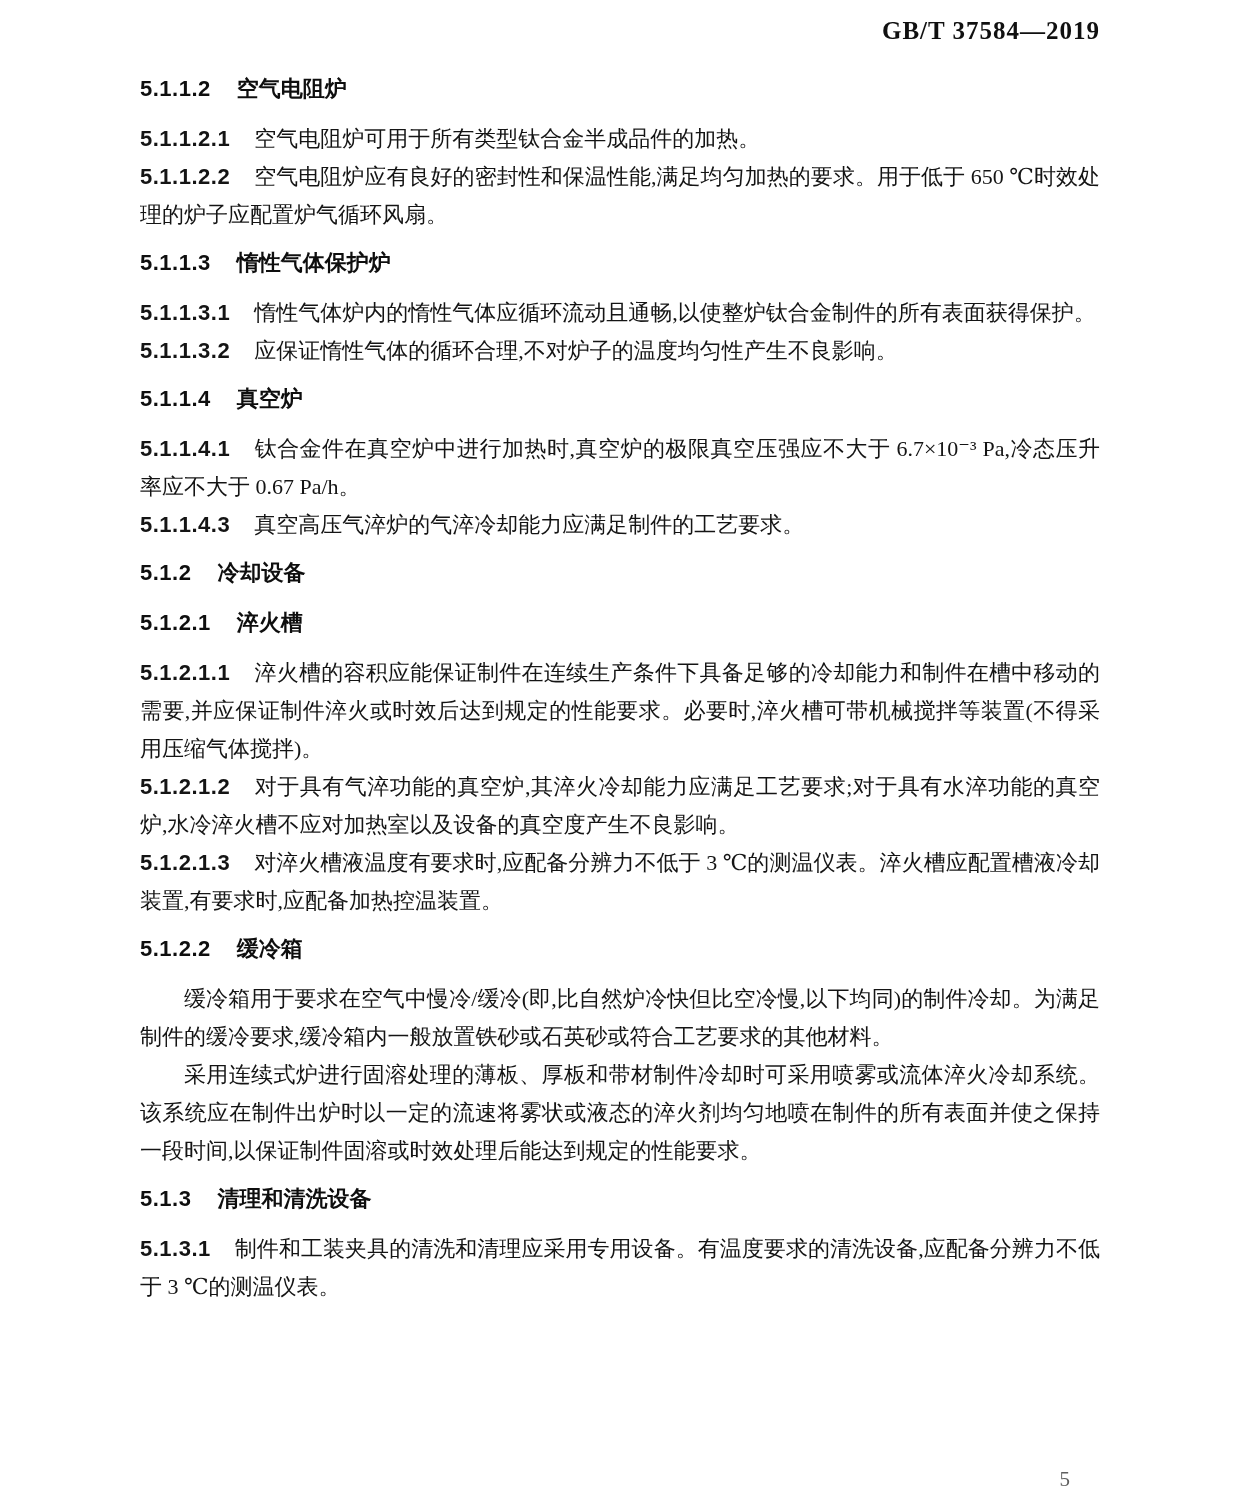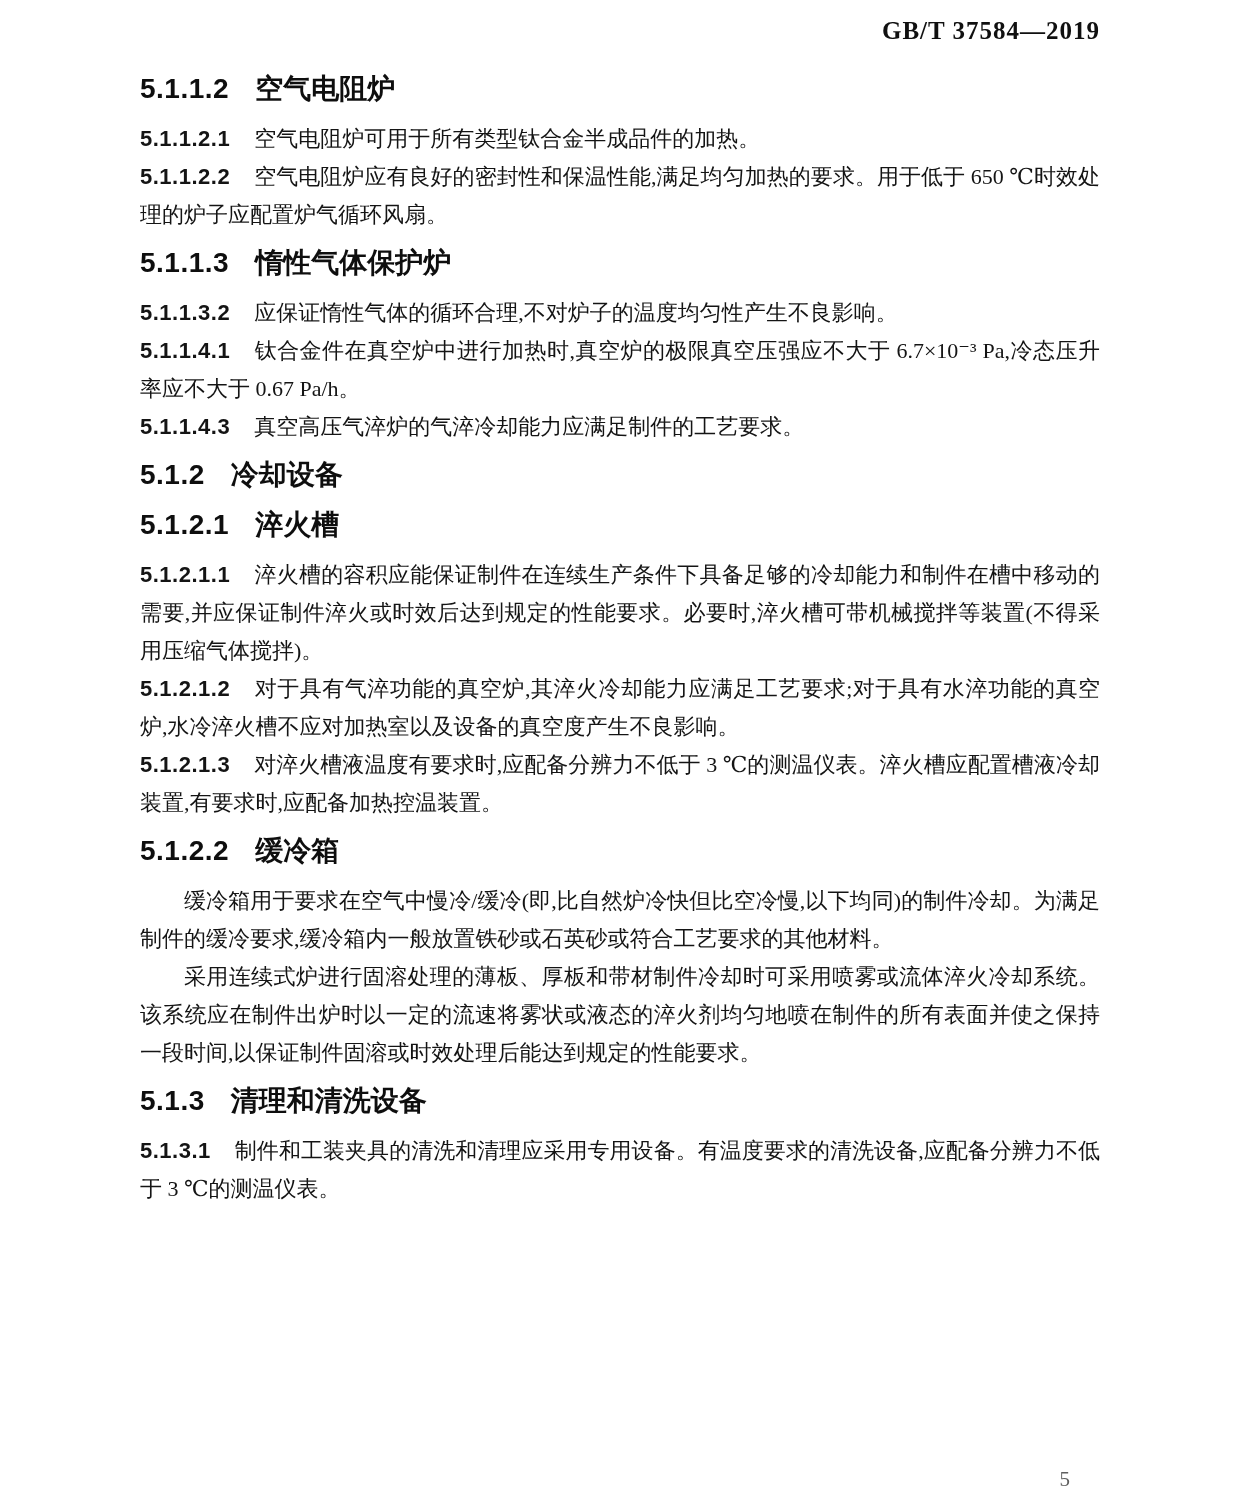--- a/index.html
+++ b/index.html
@@ -26,21 +26,21 @@
     line-height: 30px;
   }
   .content {
     margin-top: 24px;
     font-size: 22px;
     line-height: 38px;
   }
   .heading {
     font-family: "Liberation Sans", "DejaVu Sans", sans-serif;
     font-weight: 700;
-    font-size: 28px;
+    font-size: 22px;
     line-height: 38px;
     margin: 10px 0 12px 0;
     color: #0e0e0e;
   }
   .heading .num { margin-right: 26px; letter-spacing: 0.5px; }
   .clause {
     text-align: justify;
     margin: 0;
   }
   .clause .num {
@@ -71,21 +71,23 @@
 <div class="page">
   <header class="running-header">
     <span>GB/T 37584—2019</span>
   </header>
 
   <main class="content" id="content">
       <h3 class="heading"><span class="num">5.1.1.2</span><span class="title">空气电阻炉</span></h3>
       <p class="clause"><span class="num">5.1.1.2.1</span><span class="txt">空气电阻炉可用于所有类型钛合金半成品件的加热。</span></p>
       <p class="clause"><span class="num">5.1.1.2.2</span><span class="txt">空气电阻炉应有良好的密封性和保温性能,满足均匀加热的要求。用于低于 650 ℃时效处理的炉子应配置炉气循环风扇。</span></p>
       <h3 class="heading"><span class="num">5.1.1.3</span><span class="title">惰性气体保护炉</span></h3>
+      <p class="clause"><span class="num">5.1.1.3.1</span><span class="txt">惰性气体炉内的惰性气体应循环流动且通畅,以使整炉钛合金制件的所有表面获得保护。</span></p>
       <p class="clause"><span class="num">5.1.1.3.2</span><span class="txt">应保证惰性气体的循环合理,不对炉子的温度均匀性产生不良影响。</span></p>
+      <h3 class="heading"><span class="num">5.1.1.4</span><span class="title">真空炉</span></h3>
       <p class="clause"><span class="num">5.1.1.4.1</span><span class="txt">钛合金件在真空炉中进行加热时,真空炉的极限真空压强应不大于 6.7×10⁻³ Pa,冷态压升率应不大于 0.67 Pa/h。</span></p>
       <p class="clause"><span class="num">5.1.1.4.3</span><span class="txt">真空高压气淬炉的气淬冷却能力应满足制件的工艺要求。</span></p>
       <h3 class="heading"><span class="num">5.1.2</span><span class="title">冷却设备</span></h3>
       <h3 class="heading"><span class="num">5.1.2.1</span><span class="title">淬火槽</span></h3>
       <p class="clause"><span class="num">5.1.2.1.1</span><span class="txt">淬火槽的容积应能保证制件在连续生产条件下具备足够的冷却能力和制件在槽中移动的需要,并应保证制件淬火或时效后达到规定的性能要求。必要时,淬火槽可带机械搅拌等装置(不得采用压缩气体搅拌)。</span></p>
       <p class="clause"><span class="num">5.1.2.1.2</span><span class="txt">对于具有气淬功能的真空炉,其淬火冷却能力应满足工艺要求;对于具有水淬功能的真空炉,水冷淬火槽不应对加热室以及设备的真空度产生不良影响。</span></p>
       <p class="clause"><span class="num">5.1.2.1.3</span><span class="txt">对淬火槽液温度有要求时,应配备分辨力不低于 3 ℃的测温仪表。淬火槽应配置槽液冷却装置,有要求时,应配备加热控温装置。</span></p>
       <h3 class="heading"><span class="num">5.1.2.2</span><span class="title">缓冷箱</span></h3>
       <p class="body-para">缓冷箱用于要求在空气中慢冷/缓冷(即,比自然炉冷快但比空冷慢,以下均同)的制件冷却。为满足制件的缓冷要求,缓冷箱内一般放置铁砂或石英砂或符合工艺要求的其他材料。</p>
       <p class="body-para">采用连续式炉进行固溶处理的薄板、厚板和带材制件冷却时可采用喷雾或流体淬火冷却系统。该系统应在制件出炉时以一定的流速将雾状或液态的淬火剂均匀地喷在制件的所有表面并使之保持一段时间,以保证制件固溶或时效处理后能达到规定的性能要求。</p>

